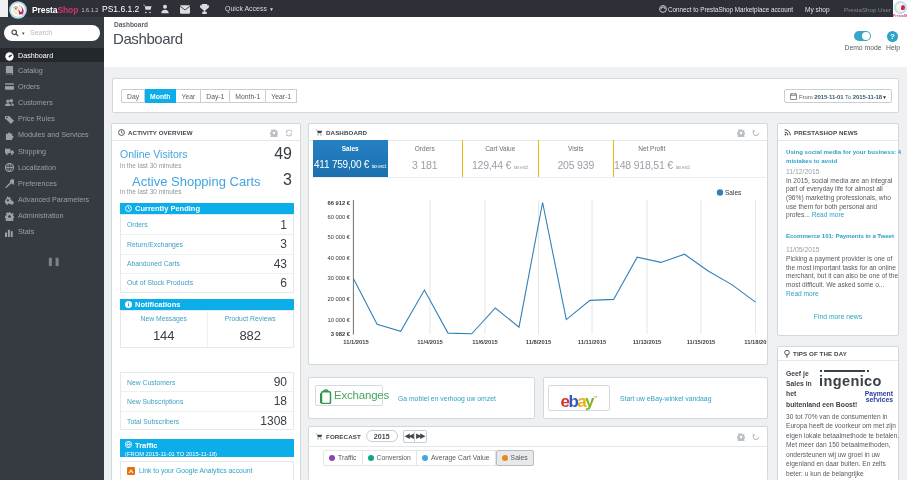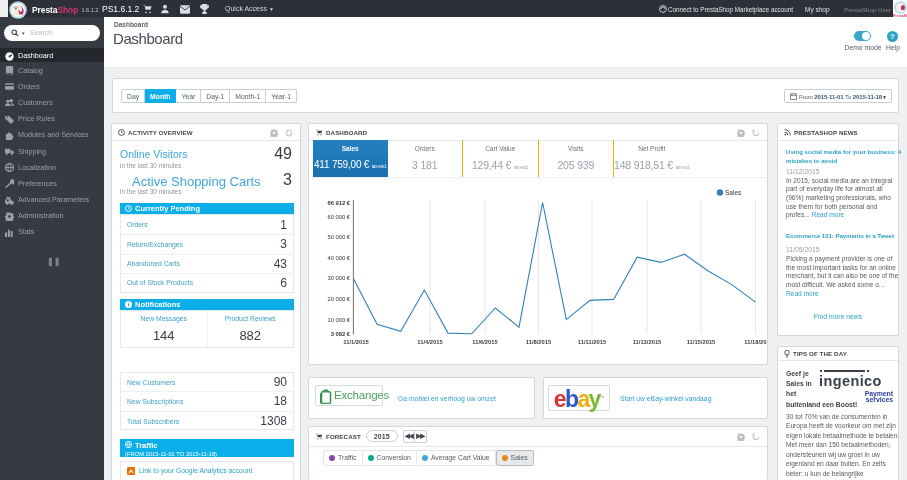--- a/index.html
+++ b/index.html
@@ -376,21 +376,21 @@
         <path d="M2.5 3.5L1 4.8V14l1.5.5z" fill="#2f8c49"></path>
         <rect x="2.5" y="2.8" width="9" height="11.7" rx="1.2" fill="none" stroke="#34994f" stroke-width="1.5"></rect>
         <path d="M4.5 2.5c0-2 4.5-2 4.5 0" fill="none" stroke="#34994f" stroke-width="1.3"></path>
       </svg>
     <div class="a" style="left:18px;top:3.5px;font-size:11.5px;color:#4aa45e;letter-spacing:-0.2px">Exchanges</div>
   </div>
   <div class="a" style="left:89px;top:17px;font-size:6.8px"><span class="cy">Ga mobiel en verhoog uw omzet</span></div>
 </div>
 <div class="panel" style="left:543px;top:377px;width:225px;height:41.5px">
   <div class="a" style="left:4px;top:6.5px;width:62px;height:26px;text-align:center;border:1px solid #d6dadd;border-radius:2px;background:#fff;line-height:23px">
-    <span style="font-size:23px;font-weight:bold;letter-spacing:-1.6px"><span style="color:#d8332f">e</span><span style="color:#2c58c8">b</span><span style="color:#efae0d">a</span><span style="color:#7cb82f">y</span></span><span style="font-size:4.5px;color:#999;vertical-align:+8px">™</span>
+    <span style="font-size:17px;font-weight:bold;letter-spacing:-1.6px"><span style="color:#d8332f">e</span><span style="color:#2c58c8">b</span><span style="color:#efae0d">a</span><span style="color:#7cb82f">y</span></span><span style="font-size:4.5px;color:#999;vertical-align:+8px">™</span>
   </div>
   <div class="a" style="left:76px;top:17px;font-size:6.8px"><span class="cy">Start uw eBay-winkel vandaag</span></div>
 </div>
 
 <div class="panel" style="left:308px;top:425.5px;width:460px;height:54.5px;border-bottom:none">
   <div class="phead" style="height:20px"><svg width="8" height="7" viewBox="0 0 12 10" style="margin-right:3px">
         <path fill="#40464d" d="M1 1h2l1 5h5.5l1.2-3.8H3.2M4.5 7.6a.9.9 0 100 1.8.9.9 0 000-1.8zm4.5 0a.9.9 0 100 1.8.9.9 0 000-1.8z"></path>
       </svg>FORECAST
     <span style="margin-left:5px;border:1px solid #c9ced2;border-radius:8px;padding:1.5px 7px;font-size:7px;color:#40464d;background:#fff;position:relative;z-index:2">2015</span>
     <span style="margin-left:5px;border:1px solid #c9ced2;border-radius:2px 0 0 2px;width:12px;height:13px;display:inline-flex;align-items:center;justify-content:center;font-size:6.5px;letter-spacing:-1px;color:#40464d;background:#fff;position:relative;z-index:2">◀◀</span>

